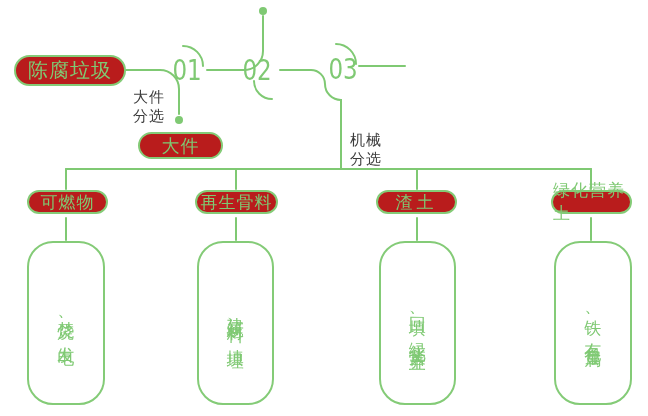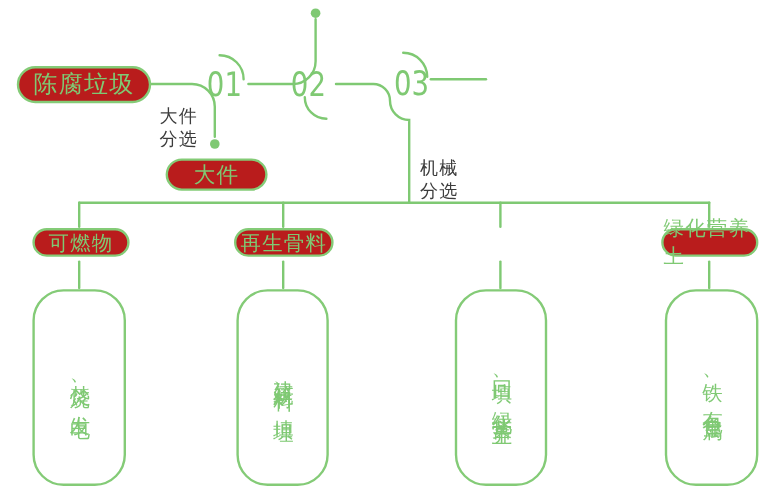--- a/index.html
+++ b/index.html
@@ -107,20 +107,23 @@
   <div class="pill pill-bulky">
     <span>大件</span>
   </div>
 
   <div class="pill pill-branch pill-b1">
     <span>可燃物</span>
   </div>
   <div class="pill pill-branch pill-b2">
     <span>再生骨料</span>
   </div>
+  <div class="pill pill-branch pill-b3">
+    <span>渣土</span>
+  </div>
   <div class="pill pill-branch pill-b4">
     <span>绿化营养土</span>
   </div>
 
   <div class="result-box box-b1">
     <span class="vtext">焚烧、发电</span>
   </div>
   <div class="result-box box-b2">
     <span class="vtext">建筑材料、填埋</span>
   </div>

